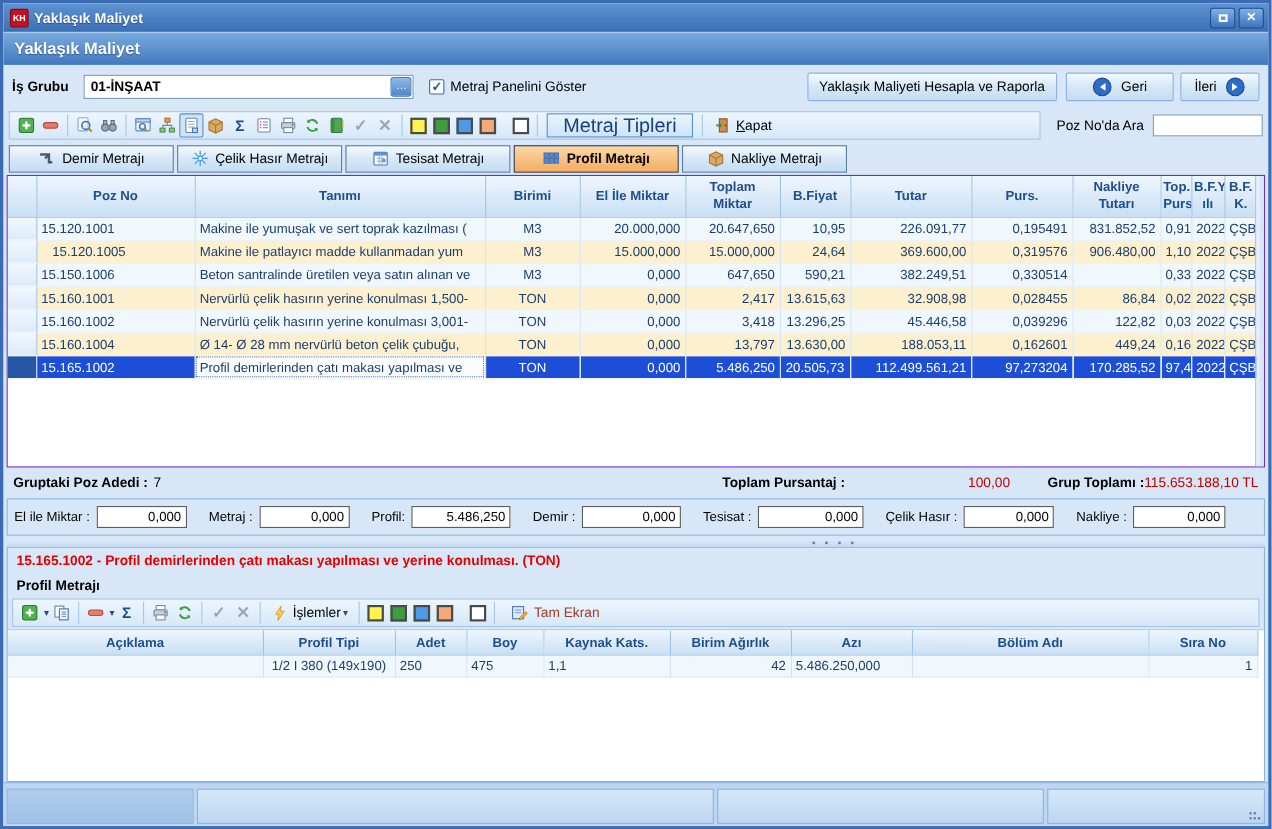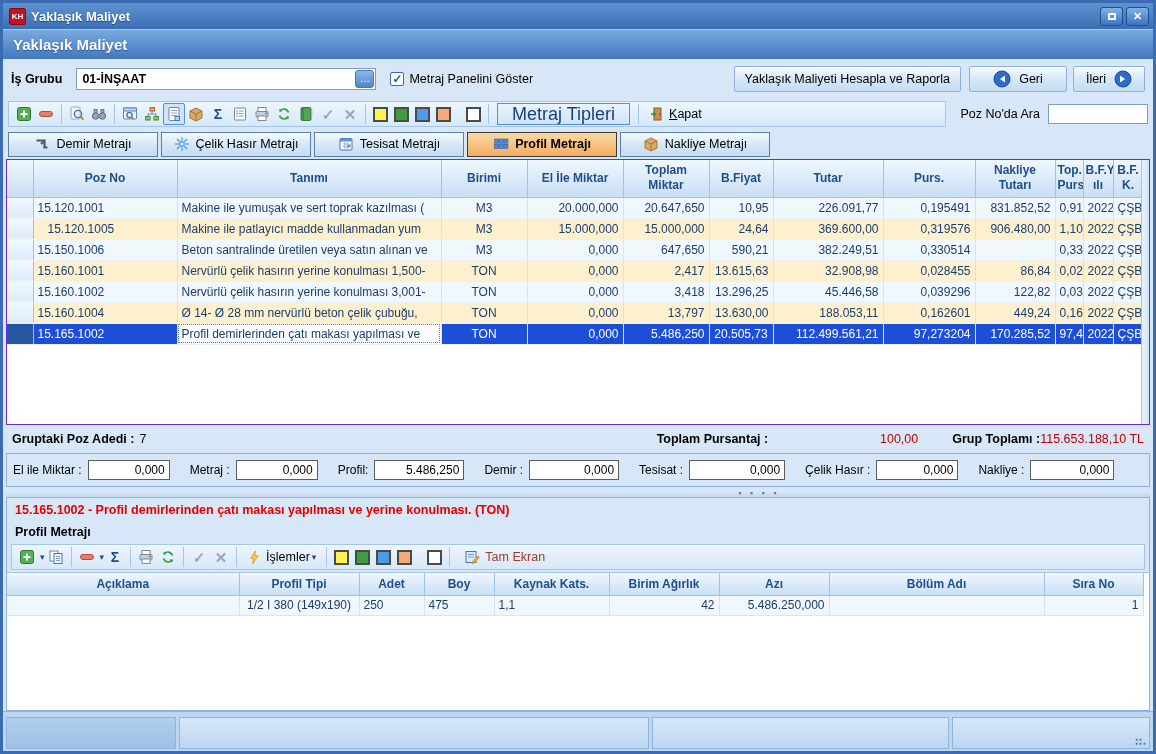--- a/index.html
+++ b/index.html
@@ -627,21 +627,21 @@
               </tr>
             </thead>
           <tbody>
               <tr class="">
                 <td style="text-align: left;"></td>
                 <td style="text-align: center;">1/2 I 380 (149x190)</td>
                 <td style="text-align: left;">250</td>
                 <td style="text-align: left;">475</td>
                 <td style="text-align: left;">1,1</td>
                 <td style="text-align: right;">42</td>
-                <td style="text-align: right;">5.486.250,000</td>
+                <td style="">5.486.250,000</td>
                 <td style="text-align: left;"></td>
                 <td style="text-align: right;">1</td>
               </tr>
             </tbody>
         </table>
       </div>
     </div>
 
   </div>
 

